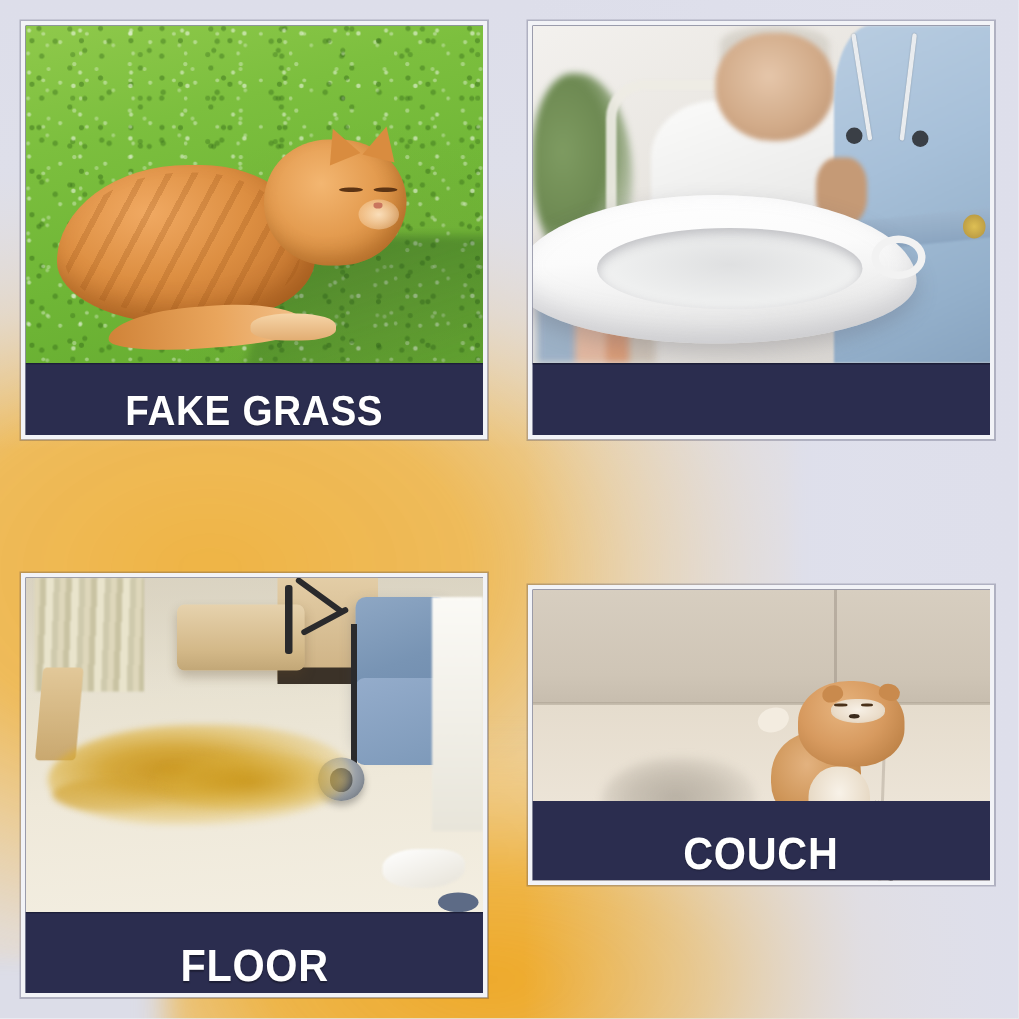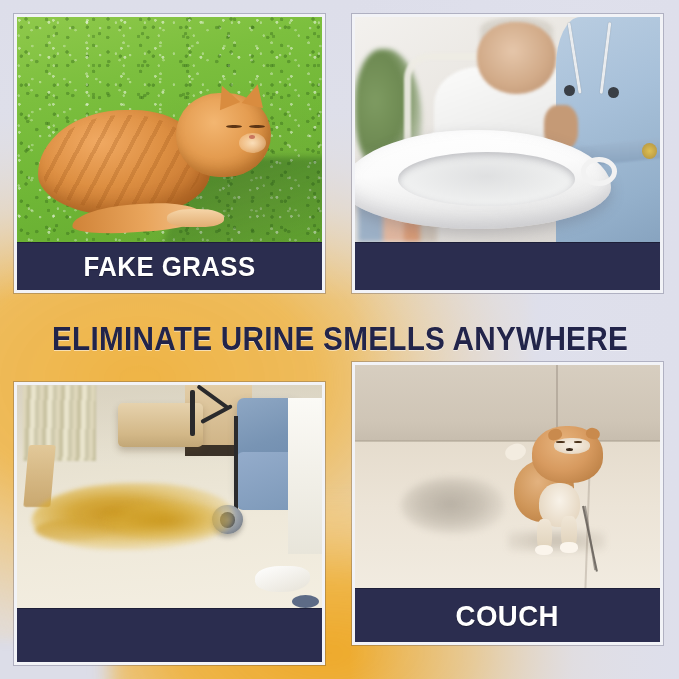--- a/index.html
+++ b/index.html
@@ -63,37 +63,37 @@
   .panel {
     position:absolute;
     background:#2b2d4f;
     border:3px solid #f2f3f7;
     box-shadow:0 0 0 1px rgba(40,40,70,0.25);
     overflow:hidden;
   }
   .p-tl { left:14px;  top:14px;  width:311px; height:279px; }
   .p-tr { left:352px; top:14px;  width:311px; height:279px; }
   .p-bl { left:14px;  top:382px; width:311px; height:283px; }
-  .p-br { left:352px; top:362px; width:311px; height:283px; }
+  .p-br { left:352px; top:390px; width:311px; height:200px; }
 
   .photo {
     position:relative;
     width:100%;
     height:226px;
     overflow:hidden;
     border-bottom:1px solid #1d1f38;
   }
   .p-bl .photo, .p-br .photo { height:224px; }
 
   .caption {
     position:absolute;
     left:0; right:0; bottom:0;
     top:auto;
     display:flex;
-    align-items:center;
+    align-items:flex-end;
     justify-content:center;
     background:#2b2d4f;
   }
   .p-tl .caption, .p-tr .caption { height:47px; }
   .p-bl .caption, .p-br .caption { height:53px; }
 
   .caption span {
     color:#ffffff;
     font-family:"Liberation Sans Narrow","Liberation Sans", sans-serif;
     font-weight:bold;
@@ -655,23 +655,20 @@
           <div class="bell b2"></div>
         </div>
         <div class="bp-bottles"></div>
         <div class="bp-pan"></div>
         <div class="bp-pan-inner"></div>
         <div class="bp-pan-handle"></div>
       </div>
     </div>
   </div>
 
-  <div class="headline">
-    <span>ELIMINATE URINE SMELLS ANYWHERE</span>
-  </div>
 
   <div class="panel p-bl">
     <div class="photo">
       <div class="scene-floor">
         <div class="fl-wall"></div>
         <div class="fl-curtain"></div>
         <div class="fl-chair"></div>
         <div class="fl-cab-tall"></div>
         <div class="fl-cab-base"></div>
         <div class="fl-cabinet"></div>
@@ -684,20 +681,23 @@
         <div class="fl-chairblue2"></div>
         <div class="fl-pole"></div>
         <div class="fl-drape"></div>
         <div class="fl-caster"></div>
         <div class="fl-puddle"></div>
         <div class="fl-puddle2"></div>
         <div class="fl-streak"></div>
         <div class="fl-tissue"></div>
         <div class="fl-shoe"></div>
       </div>
+    </div>
+    <div class="caption">
+      <span>FLOOR</span>
     </div>
   </div>
 
   <div class="panel p-br">
     <div class="photo">
       <div class="scene-couch">
         <div class="cc-back"></div>
         <div class="cc-seam"></div>
         <div class="cc-seat"></div>
         <div class="cc-seam2"></div>

